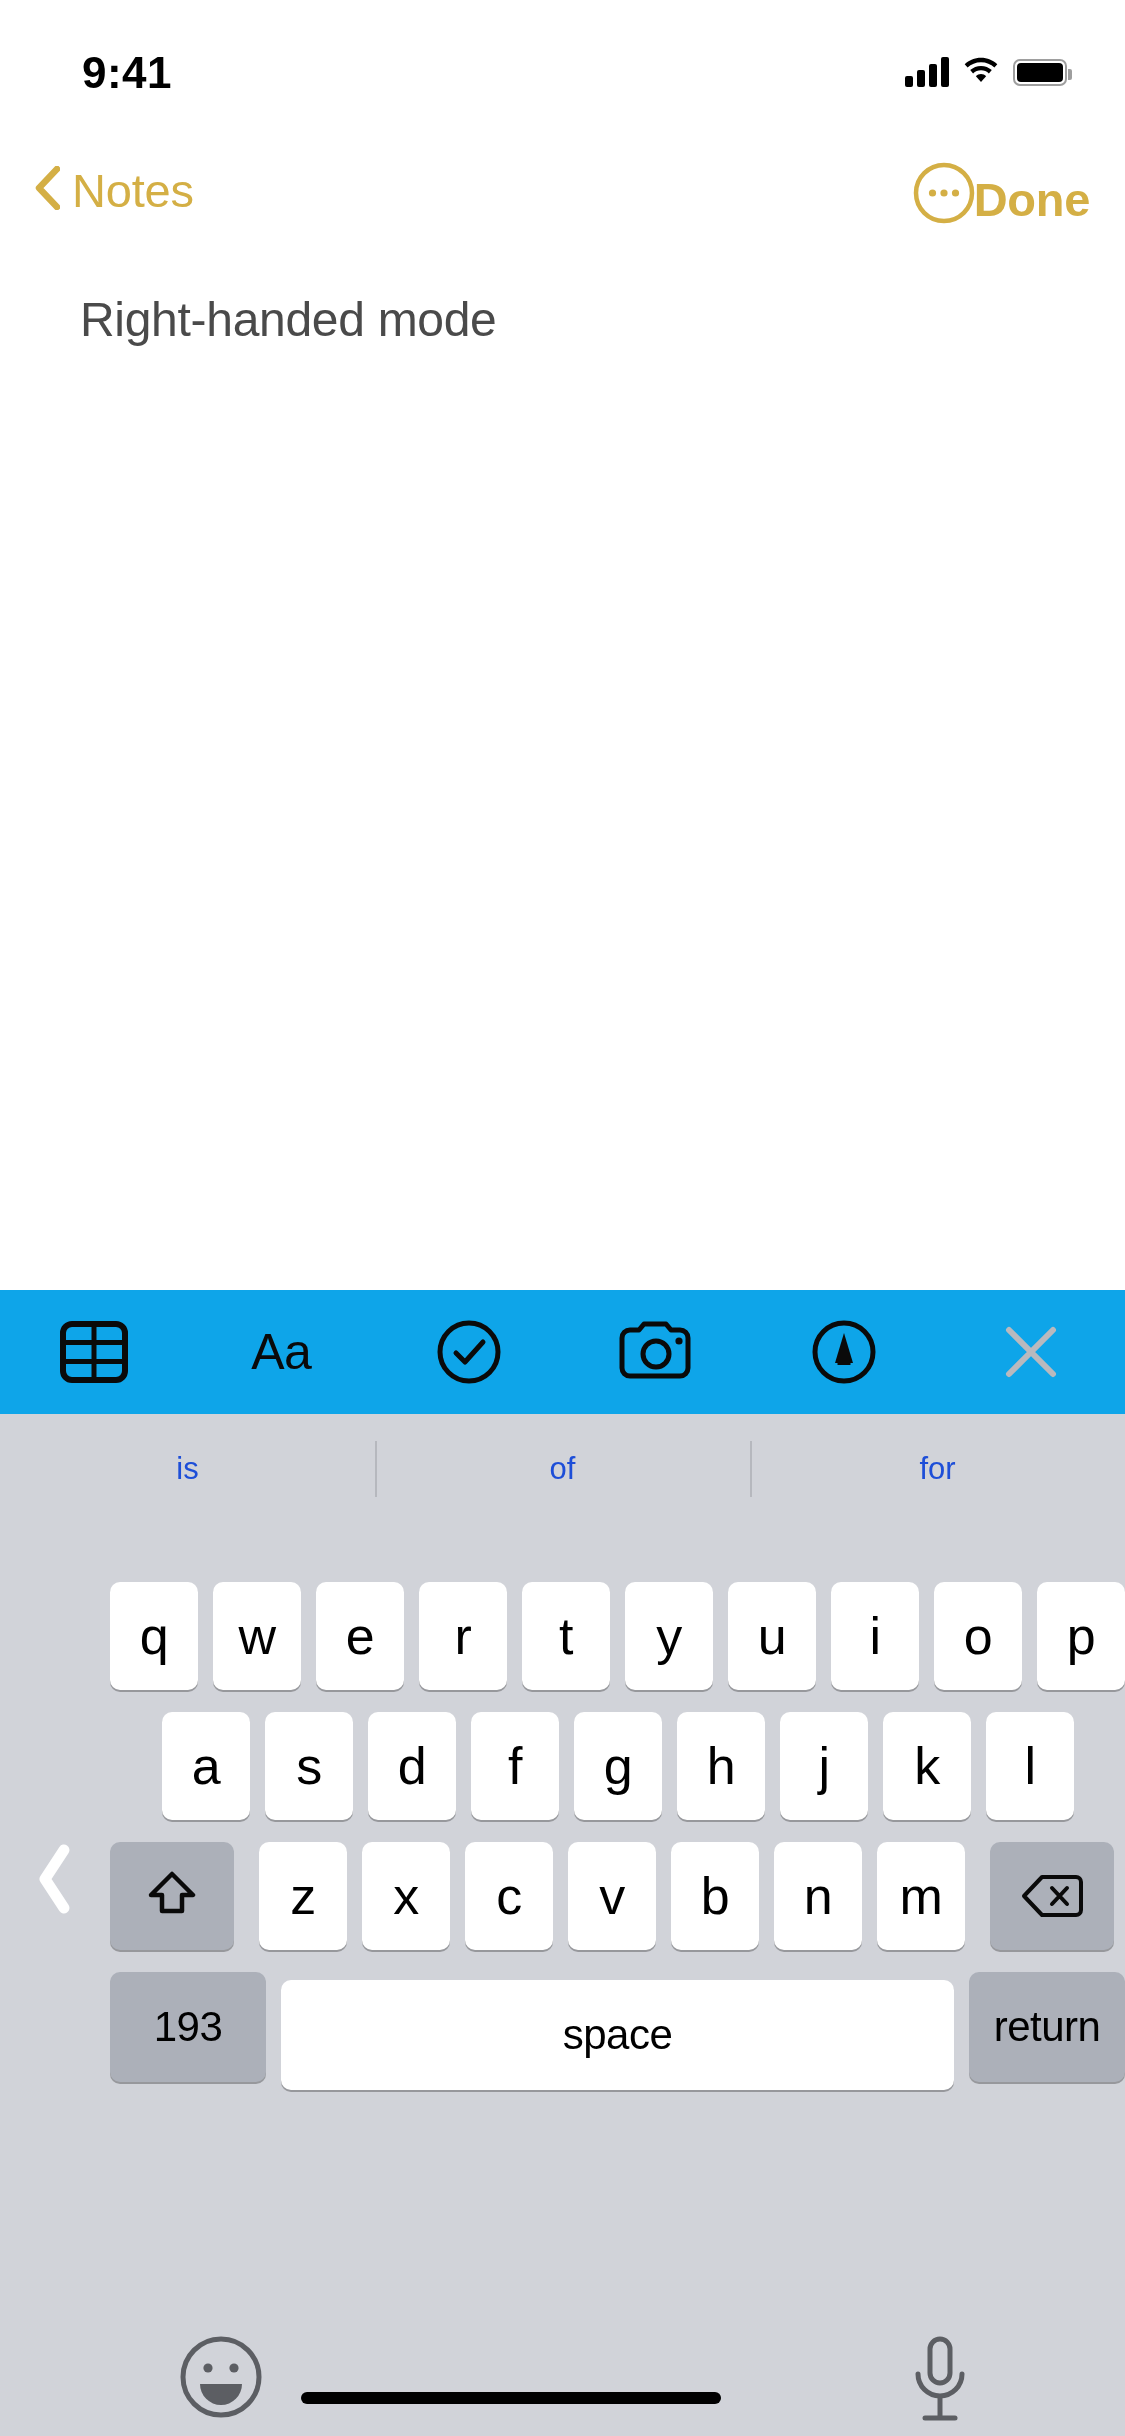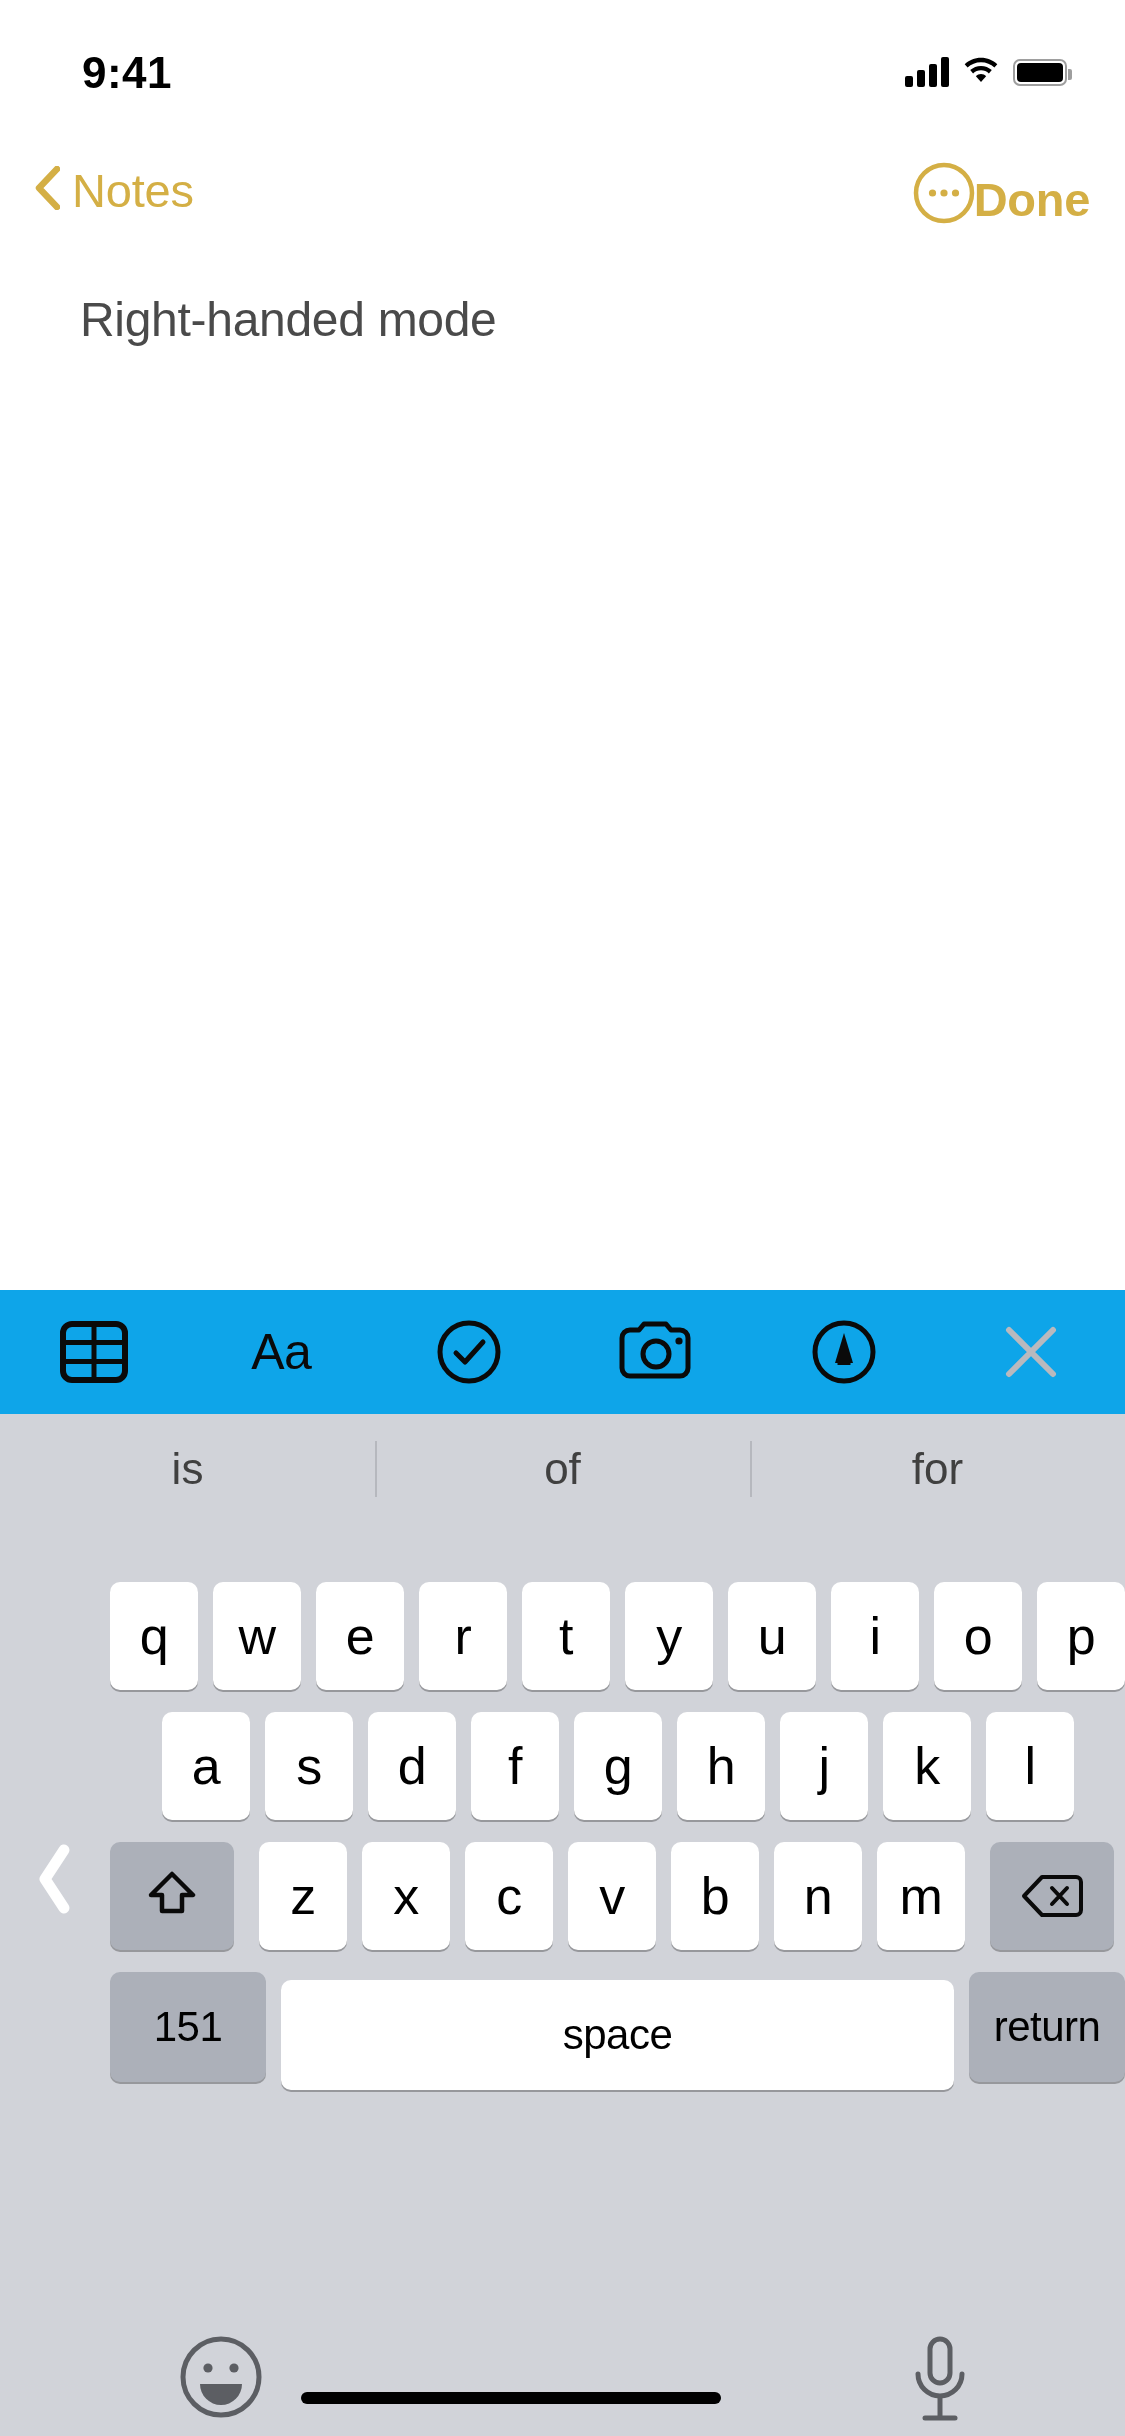--- a/index.html
+++ b/index.html
@@ -112,21 +112,21 @@
 
   
   #predictive-bar {
     position:absolute; top:0; left:0;
     width:1125px; height:110px;
     display:flex; align-items:center;
   }
   .pred {
     flex:1 1 0; height:110px;
     display:flex; align-items:center; justify-content:center;
-    font-size:44px; color:#404040;
+    font-size:31px; color:#1d4ed8;
     position:relative;
   }
   .pred + .pred::before{
     content:""; position:absolute; left:0; top:27px;
     width:2px; height:56px; background:#B6B8BE;
   }
 
   
   #kb-keys {
     position:absolute; left:110px; top:110px;
@@ -355,21 +355,21 @@
         <div class="key letter">m</div>
         <div class="key dark mod" id="key-backspace">
           <svg width="62" height="46" viewBox="0 0 62 46">
             <path d="M21 4 H55 a5 5 0 0 1 5 5 v28 a5 5 0 0 1-5 5 H21 L3 23 Z" stroke="#0A0A0A" stroke-width="4" fill="none" stroke-linejoin="round"></path>
             <path d="M31 15 L46 31 M46 15 L31 31" stroke="#0A0A0A" stroke-width="4" stroke-linecap="round"></path>
           </svg>
         </div>
       </div>
 
       <div class="krow" id="row4">
-        <div class="key dark" id="key-123">151</div>
+        <div class="key dark" id="key-123">193</div>
         <div class="key" id="key-space">space</div>
         <div class="key dark" id="key-return">return</div>
       </div>
     </div>
 
     <div id="kb-bottom">
       <div id="emoji-key">
         <svg width="86" height="86" viewBox="0 0 86 86">
           <circle cx="43" cy="43" r="38" stroke="#5C5E63" stroke-width="5" fill="none"></circle>
           <circle cx="30" cy="34" r="4.6" fill="#5C5E63"></circle>

